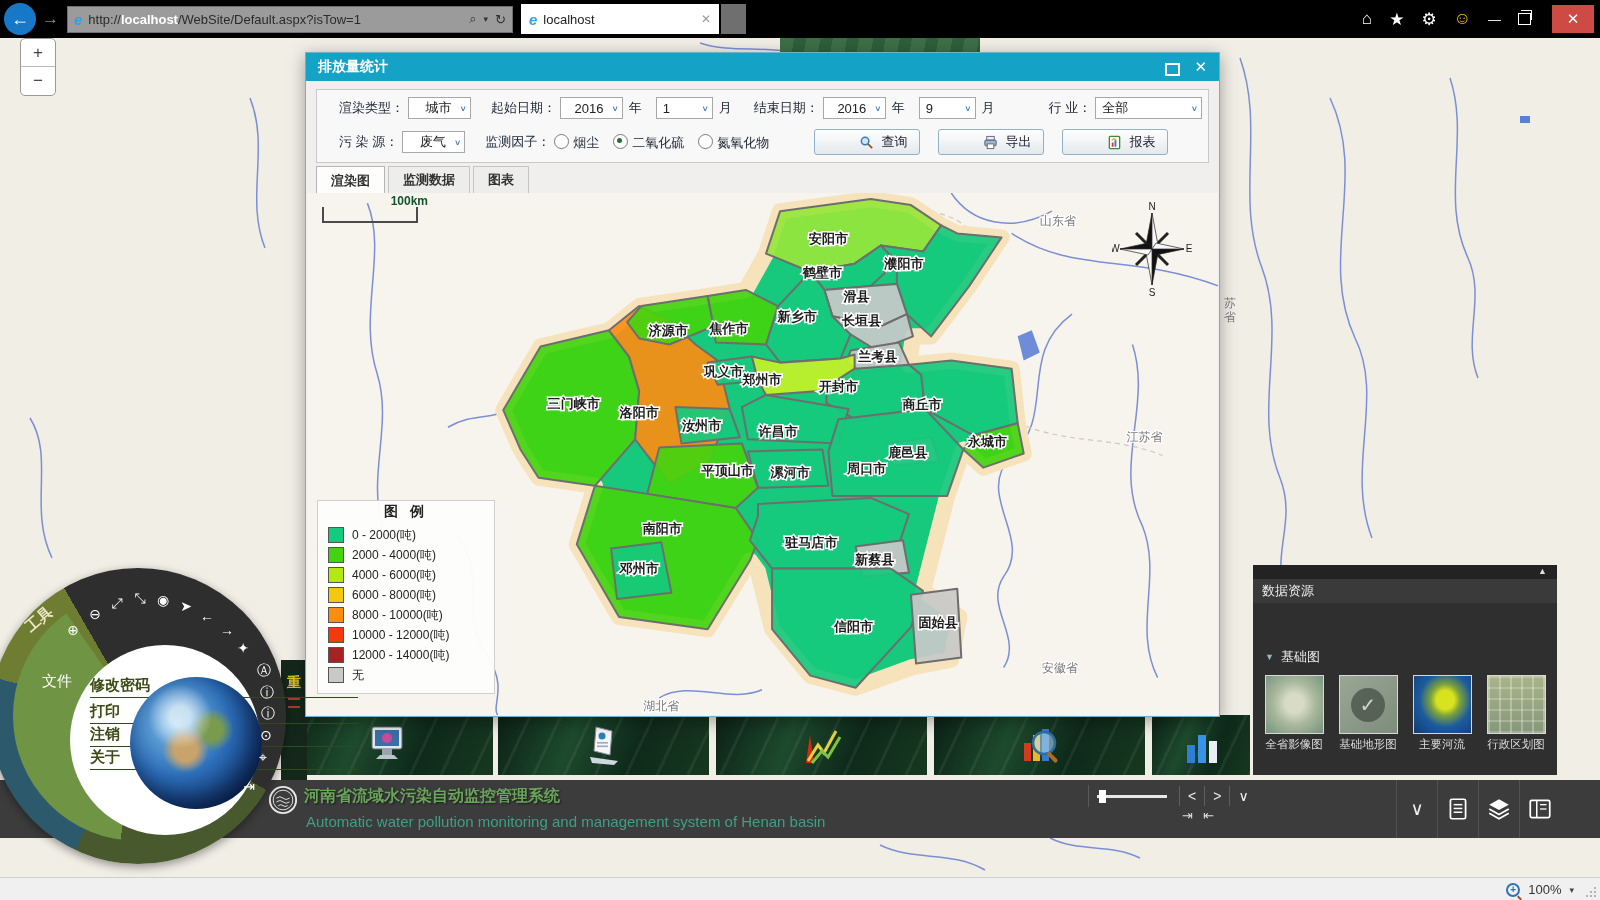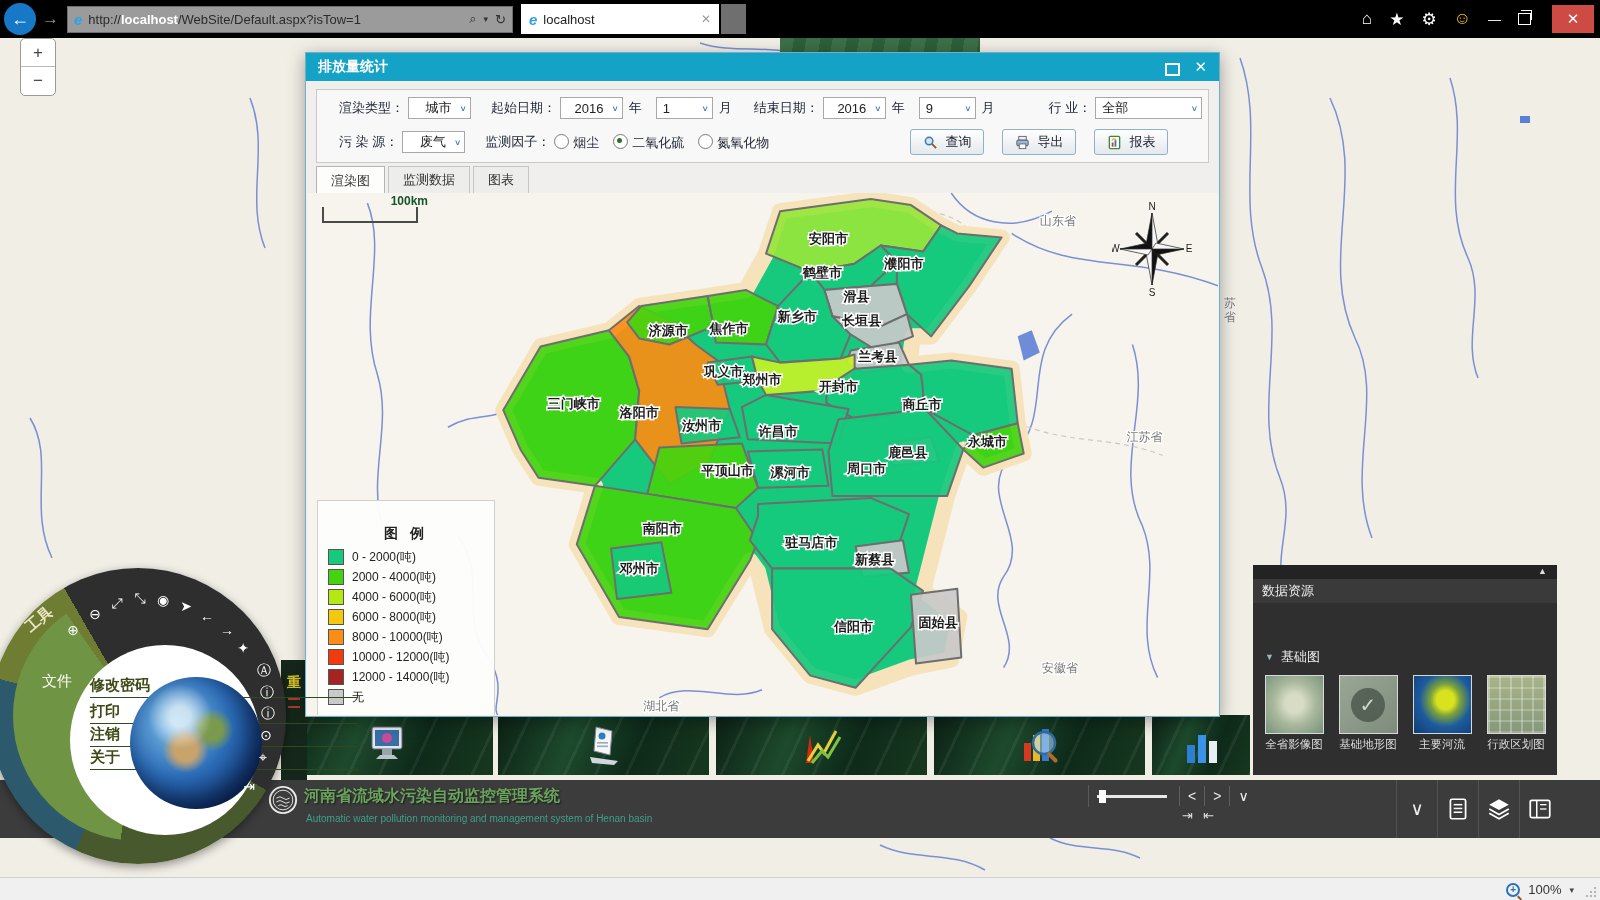--- a/index.html
+++ b/index.html
@@ -63,39 +63,39 @@
   .sel-s{width:52px;text-align:right;} .sel-m{width:46px;} .sel-l{width:96px;}
   .suffix{margin-right:14px;}
   .radio{width:13px;height:13px;border:1px solid #7a7a7a;border-radius:50%;background:#fff;
     display:inline-block;margin-right:4px;position:relative;top:2px;}
   .radio.on:after{content:"";position:absolute;left:3px;top:3px;width:5px;height:5px;
     border-radius:50%;background:#2e6e2e;}
   .factor{margin-right:14px;white-space:nowrap;}
   .fbtns{margin-left:auto;display:flex;gap:18px;padding-right:40px;}
   .fbtn{height:24px;min-width:72px;display:flex;align-items:center;justify-content:center;gap:8px;
     background:linear-gradient(#fefefe,#e4e9ed);border:1px solid #93b1c4;border-radius:3px;
-    font-size:13px;color:#223;}
+    font-size:13px;color:#223;padding-left:32px;}
   .fbtn svg{width:15px;height:15px;}
   #dlg-tabs{position:absolute;left:10px;right:10px;top:113px;height:27px;display:flex;
     border-bottom:1px solid #bfbfbf;}
   .tab{height:26px;padding:0 14px;display:flex;align-items:center;font-size:13px;color:#333;
-    background:#ededeb;border:1px solid #c5c5c5;border-bottom:none;margin-right:3px;}
+    background:#ededeb;border:1px solid #c5c5c5;border-bottom:none;margin-right:3px;font-weight:bold;}
   .tab.active{background:#fdfdfc;height:27px;position:relative;top:0;border-color:#b5b5b5;}
   #dlg-map{position:absolute;left:1px;right:1px;top:140px;bottom:1px;background:#f7f4ed;overflow:hidden;}
   #map-svg{position:absolute;left:0;top:0;}
   .region-label{font-size:13px;font-weight:bold;fill:#1c1c1c;stroke:#ffffff;stroke-width:3px;
     paint-order:stroke;text-anchor:middle;}
   .prov-label{font-size:12px;fill:#787878;stroke:#fff;stroke-width:2.5px;paint-order:stroke;
     text-anchor:middle;}
   #scalebar{position:absolute;left:15px;top:14px;width:92px;height:14px;
     border-left:2px solid #4a4a4a;border-right:2px solid #4a4a4a;border-bottom:2px solid #4a4a4a;}
   #scalebar span{position:absolute;right:-12px;top:-13px;font-size:12px;font-weight:bold;color:#14532d;}
   #compass{position:absolute;right:26px;top:8px;}
   #legend{position:absolute;left:10px;top:307px;width:156px;background:rgba(253,253,252,.97);
-    border:1px solid #cfcfcf;padding:24px 10px 8px;}
+    border:1px solid #cfcfcf;padding:2px 10px 8px;}
   #legend .ltitle{text-align:center;font-size:14px;font-weight:bold;letter-spacing:4px;
     color:#222;margin-bottom:4px;}
   .lrow{display:flex;align-items:center;height:20px;}
   .lrow .sw{width:14px;height:14px;border:1px solid #555;margin-right:8px;flex:none;}
   .lrow .lt{font-size:12px;color:#222;white-space:nowrap;}
 
   
   .banner{position:absolute;top:715px;height:60px;z-index:20;overflow:hidden;
     background:linear-gradient(112deg,#0c2115 0%,#1d4a2c 35%,#0e2a1a 65%,#17381f 100%);}
   .banner:before{content:"";position:absolute;inset:0;
@@ -104,21 +104,21 @@
   #about-card{position:absolute;left:281px;top:660px;width:26px;height:115px;background:#15271b;
     z-index:25;color:#d8c42a;font-size:14px;font-weight:bold;padding-top:14px;text-align:center;}
   #about-card i{display:block;width:12px;height:2px;background:#b23a2a;margin:6px auto 0;}
 
   
   #bottom-bar{position:absolute;left:0;top:780px;width:1600px;height:58px;background:#3c3c3c;
     z-index:30;color:#fff;}
   #f-logo{position:absolute;left:268px;top:5px;width:30px;height:30px;}
   #f-title{position:absolute;left:304px;top:6px;font-size:16px;font-weight:bold;color:#6aa55c;
     text-shadow:1px 1px 2px #1a1a1a;}
-  #f-sub{position:absolute;left:306px;top:33px;font-size:10px;color:#3f9f86;}
+  #f-sub{position:absolute;left:306px;top:33px;font-size:15px;color:#3f9f86;}
   #f-ctrl{position:absolute;left:1088px;top:5px;display:flex;align-items:center;height:22px;
     border-left:1px solid #5a5a5a;padding-left:8px;}
   #f-slider{width:70px;height:3px;background:#e8e8e8;position:relative;margin-right:12px;}
   #f-slider .handle{position:absolute;left:2px;top:-5px;width:7px;height:13px;background:#fff;}
   .fc-btn{color:#eee;font-size:14px;padding:0 8px;border-left:1px solid #5f5f5f;height:20px;
     display:flex;align-items:center;}
   #f-arrows{position:absolute;left:1182px;top:28px;display:flex;gap:10px;color:#ddd;font-size:13px;}
   #f-icons{position:absolute;right:40px;top:0;height:58px;display:flex;align-items:center;}
   .fi{width:40px;height:58px;display:flex;align-items:center;justify-content:center;
     border-left:1px solid #525252;}

